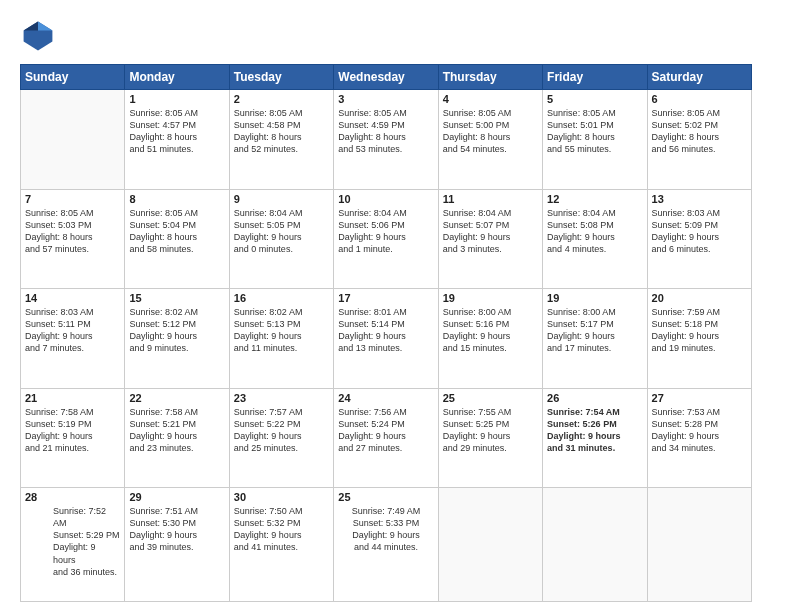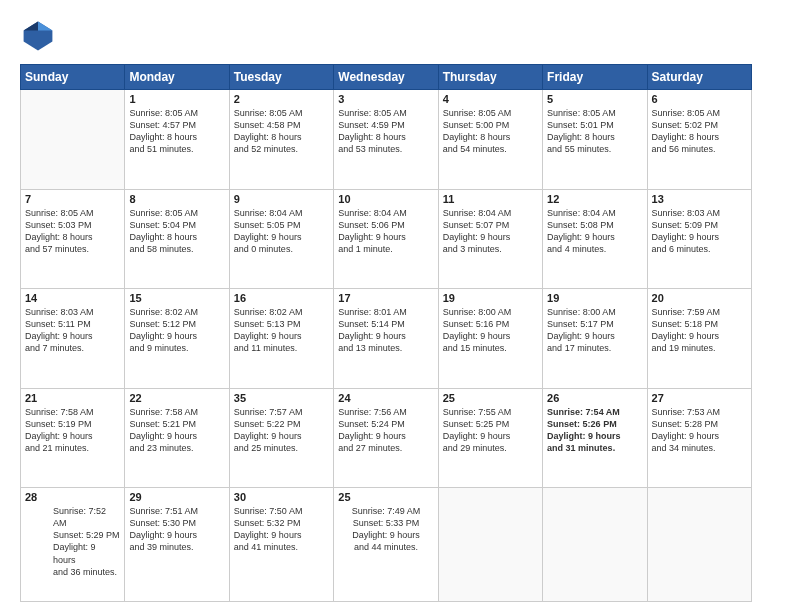--- a/index.html
+++ b/index.html
@@ -284,21 +284,21 @@
 and 21 minutes.</div>
           </td>
           <td>
             <span class="day-num">22</span>
             <div class="day-info" style="white-space: pre-line;">Sunrise: 7:58 AM
 Sunset: 5:21 PM
 Daylight: 9 hours
 and 23 minutes.</div>
           </td>
           <td>
-            <span class="day-num">35</span>
+            <span class="day-num">23</span>
             <div class="day-info" style="white-space: pre-line;">Sunrise: 7:57 AM
 Sunset: 5:22 PM
 Daylight: 9 hours
 and 25 minutes.</div>
           </td>
           <td>
             <span class="day-num">24</span>
             <div class="day-info" style="white-space: pre-line;">Sunrise: 7:56 AM
 Sunset: 5:24 PM
 Daylight: 9 hours

